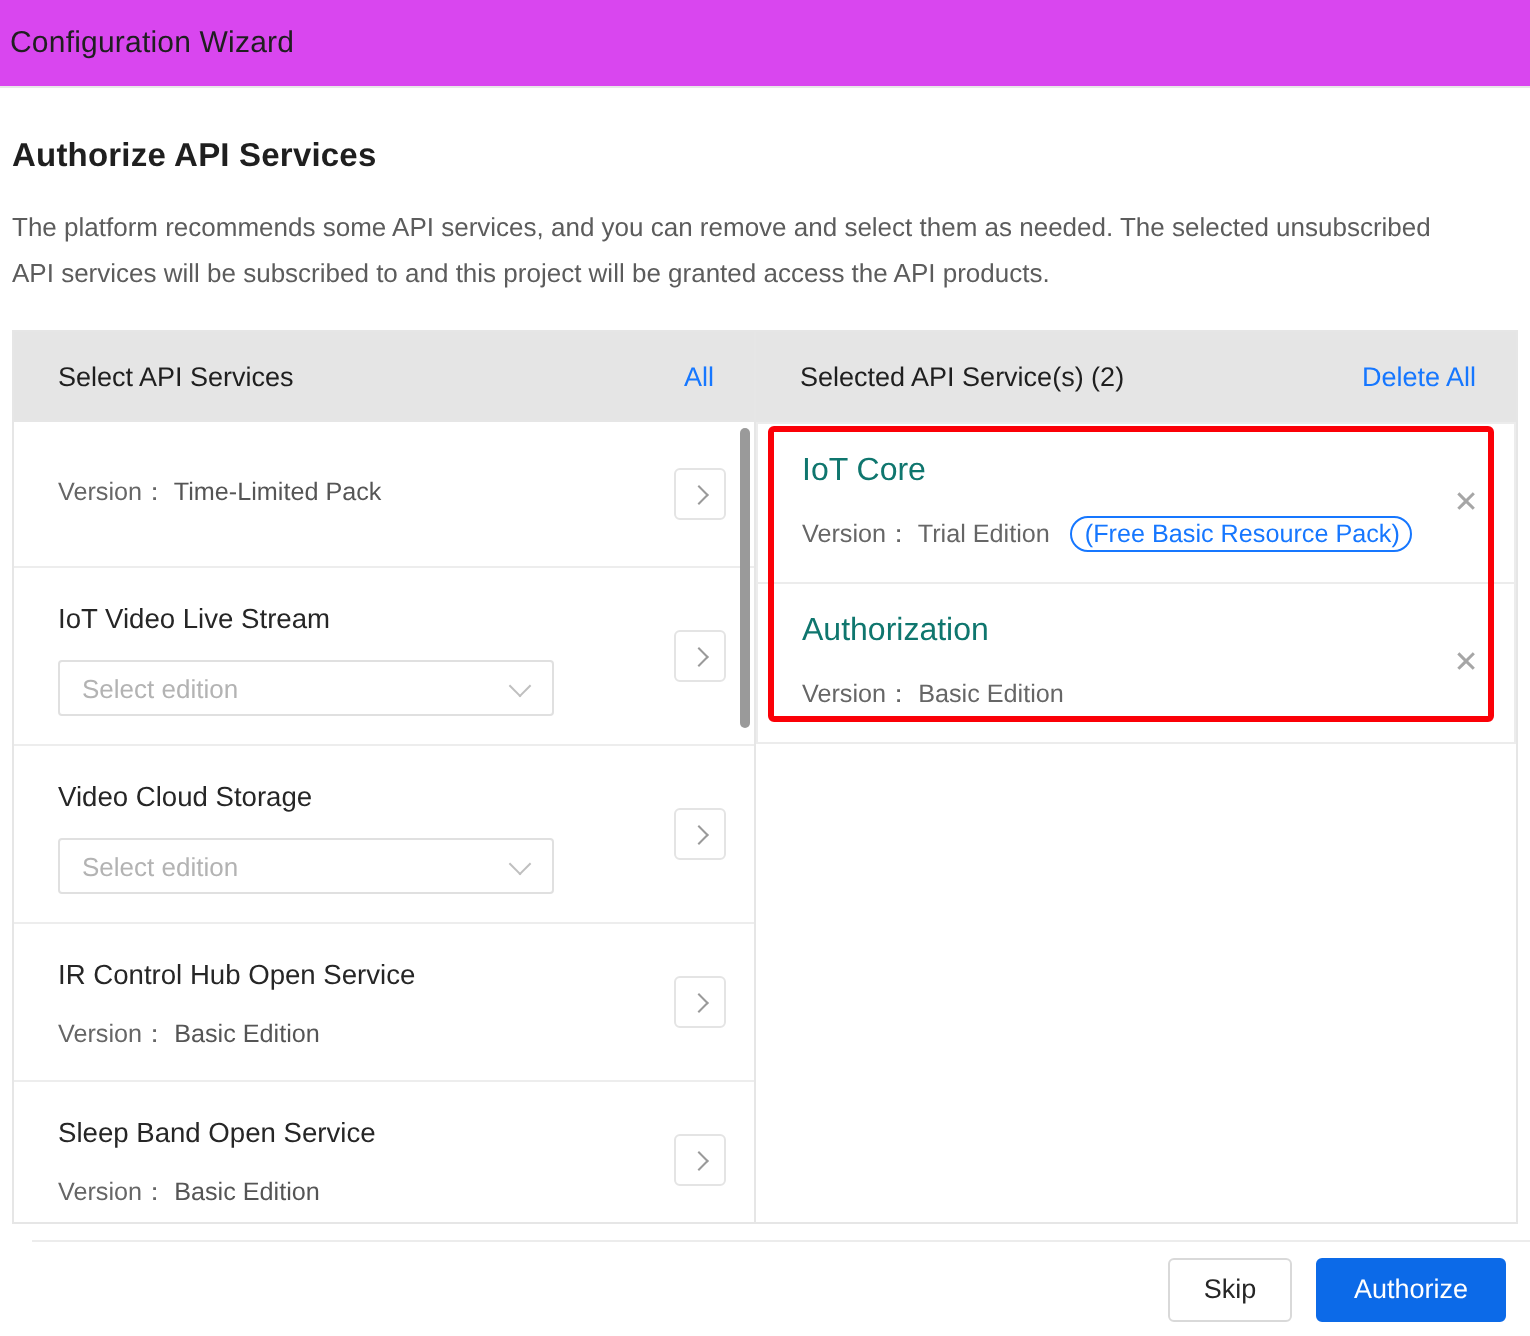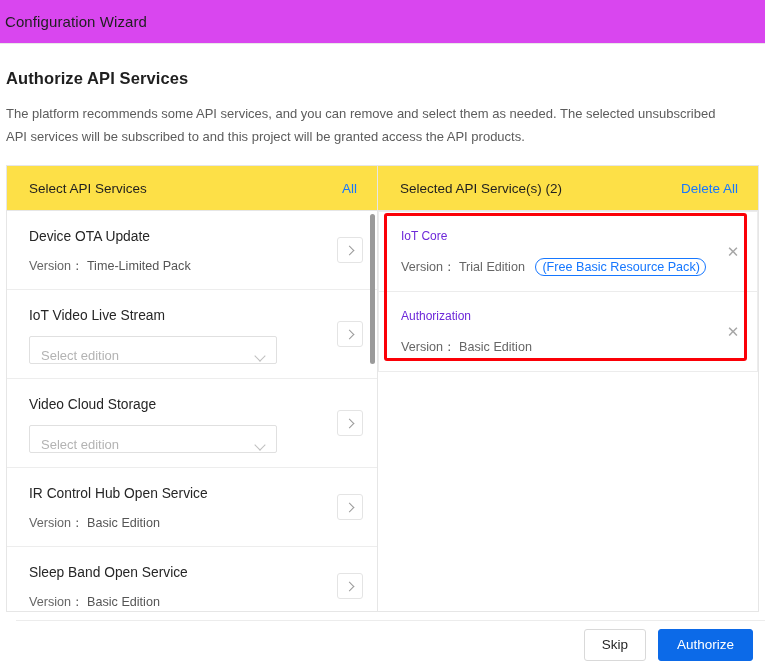--- a/index.html
+++ b/index.html
@@ -64,21 +64,21 @@
     flex-direction: column;
     height: 100%;
     position: relative;
   }
   .panel-left  { width: 371px; border-right: 1px solid #e6e6e6; }
   .panel-right { width: 380px; }
 
   .panel-head {
     height: 45px;
     flex: 0 0 45px;
-    background: #fde047;
+    background: #e5e5e5;
     border-bottom: 1px solid #e6e6e6;
     display: flex;
     align-items: center;
     justify-content: space-between;
     padding: 0 20px 0 22px;
   }
   .panel-head .ph-title {
     font-size: 13.5px;
     color: #1f1f1f;
   }
@@ -116,21 +116,21 @@
   .svc-meta .mlabel { color: #666; }
   .svc-meta .mval   { color: #555; }
 
   .sel-edition {
     margin-top: 10px;
     width: 248px;
     height: 28px;
     border: 1px solid #e0e0e0;
     border-radius: 2px;
     display: flex;
-    align-items: flex-end;
+    align-items: center;
     justify-content: space-between;
     padding: 0 9px 0 11px;
     background: #fff;
   }
   .sel-edition .ph {
     font-size: 13px;
     color: #b3b3b3;
   }
   .chev {
     width: 12px; height: 12px;
@@ -190,22 +190,22 @@
   .sel-list { list-style: none; margin: 0; padding: 0; }
   .sel-item {
     border: 1px solid #ececec;
     border-top: none;
     padding: 14px 46px 13px 22px;
     position: relative;
     background: #fff;
   }
   .sel-item:first-child { border-top: 1px solid #ececec; }
   .sel-item .sel-name {
-    font-size: 12px;
-    color: #6d28d9;
+    font-size: 16px;
+    color: #0f766e;
     line-height: 20px;
   }
   .sel-item .sel-meta {
     margin-top: 10px;
     font-size: 12.6px;
     color: #666;
     line-height: 22px;
   }
   .respack {
     color: #1677ff;
@@ -301,21 +301,20 @@
 
     <div class="panel panel-left">
       <div class="panel-head">
         <span class="ph-title">Select API Services</span>
         <span class="ph-action">All</span>
       </div>
       <div class="panel-body">
         <ul class="svc-list">
 
           <li class="svc-item">
-            <div class="svc-name">Device OTA Update</div>
             <div class="svc-meta">
               <span class="mlabel">Version：</span>
               <span class="mval">Time-Limited Pack</span>
             </div>
             <div class="move-btn">
               <span class="arw"></span>
             </div>
           </li>
 
           <li class="svc-item">

